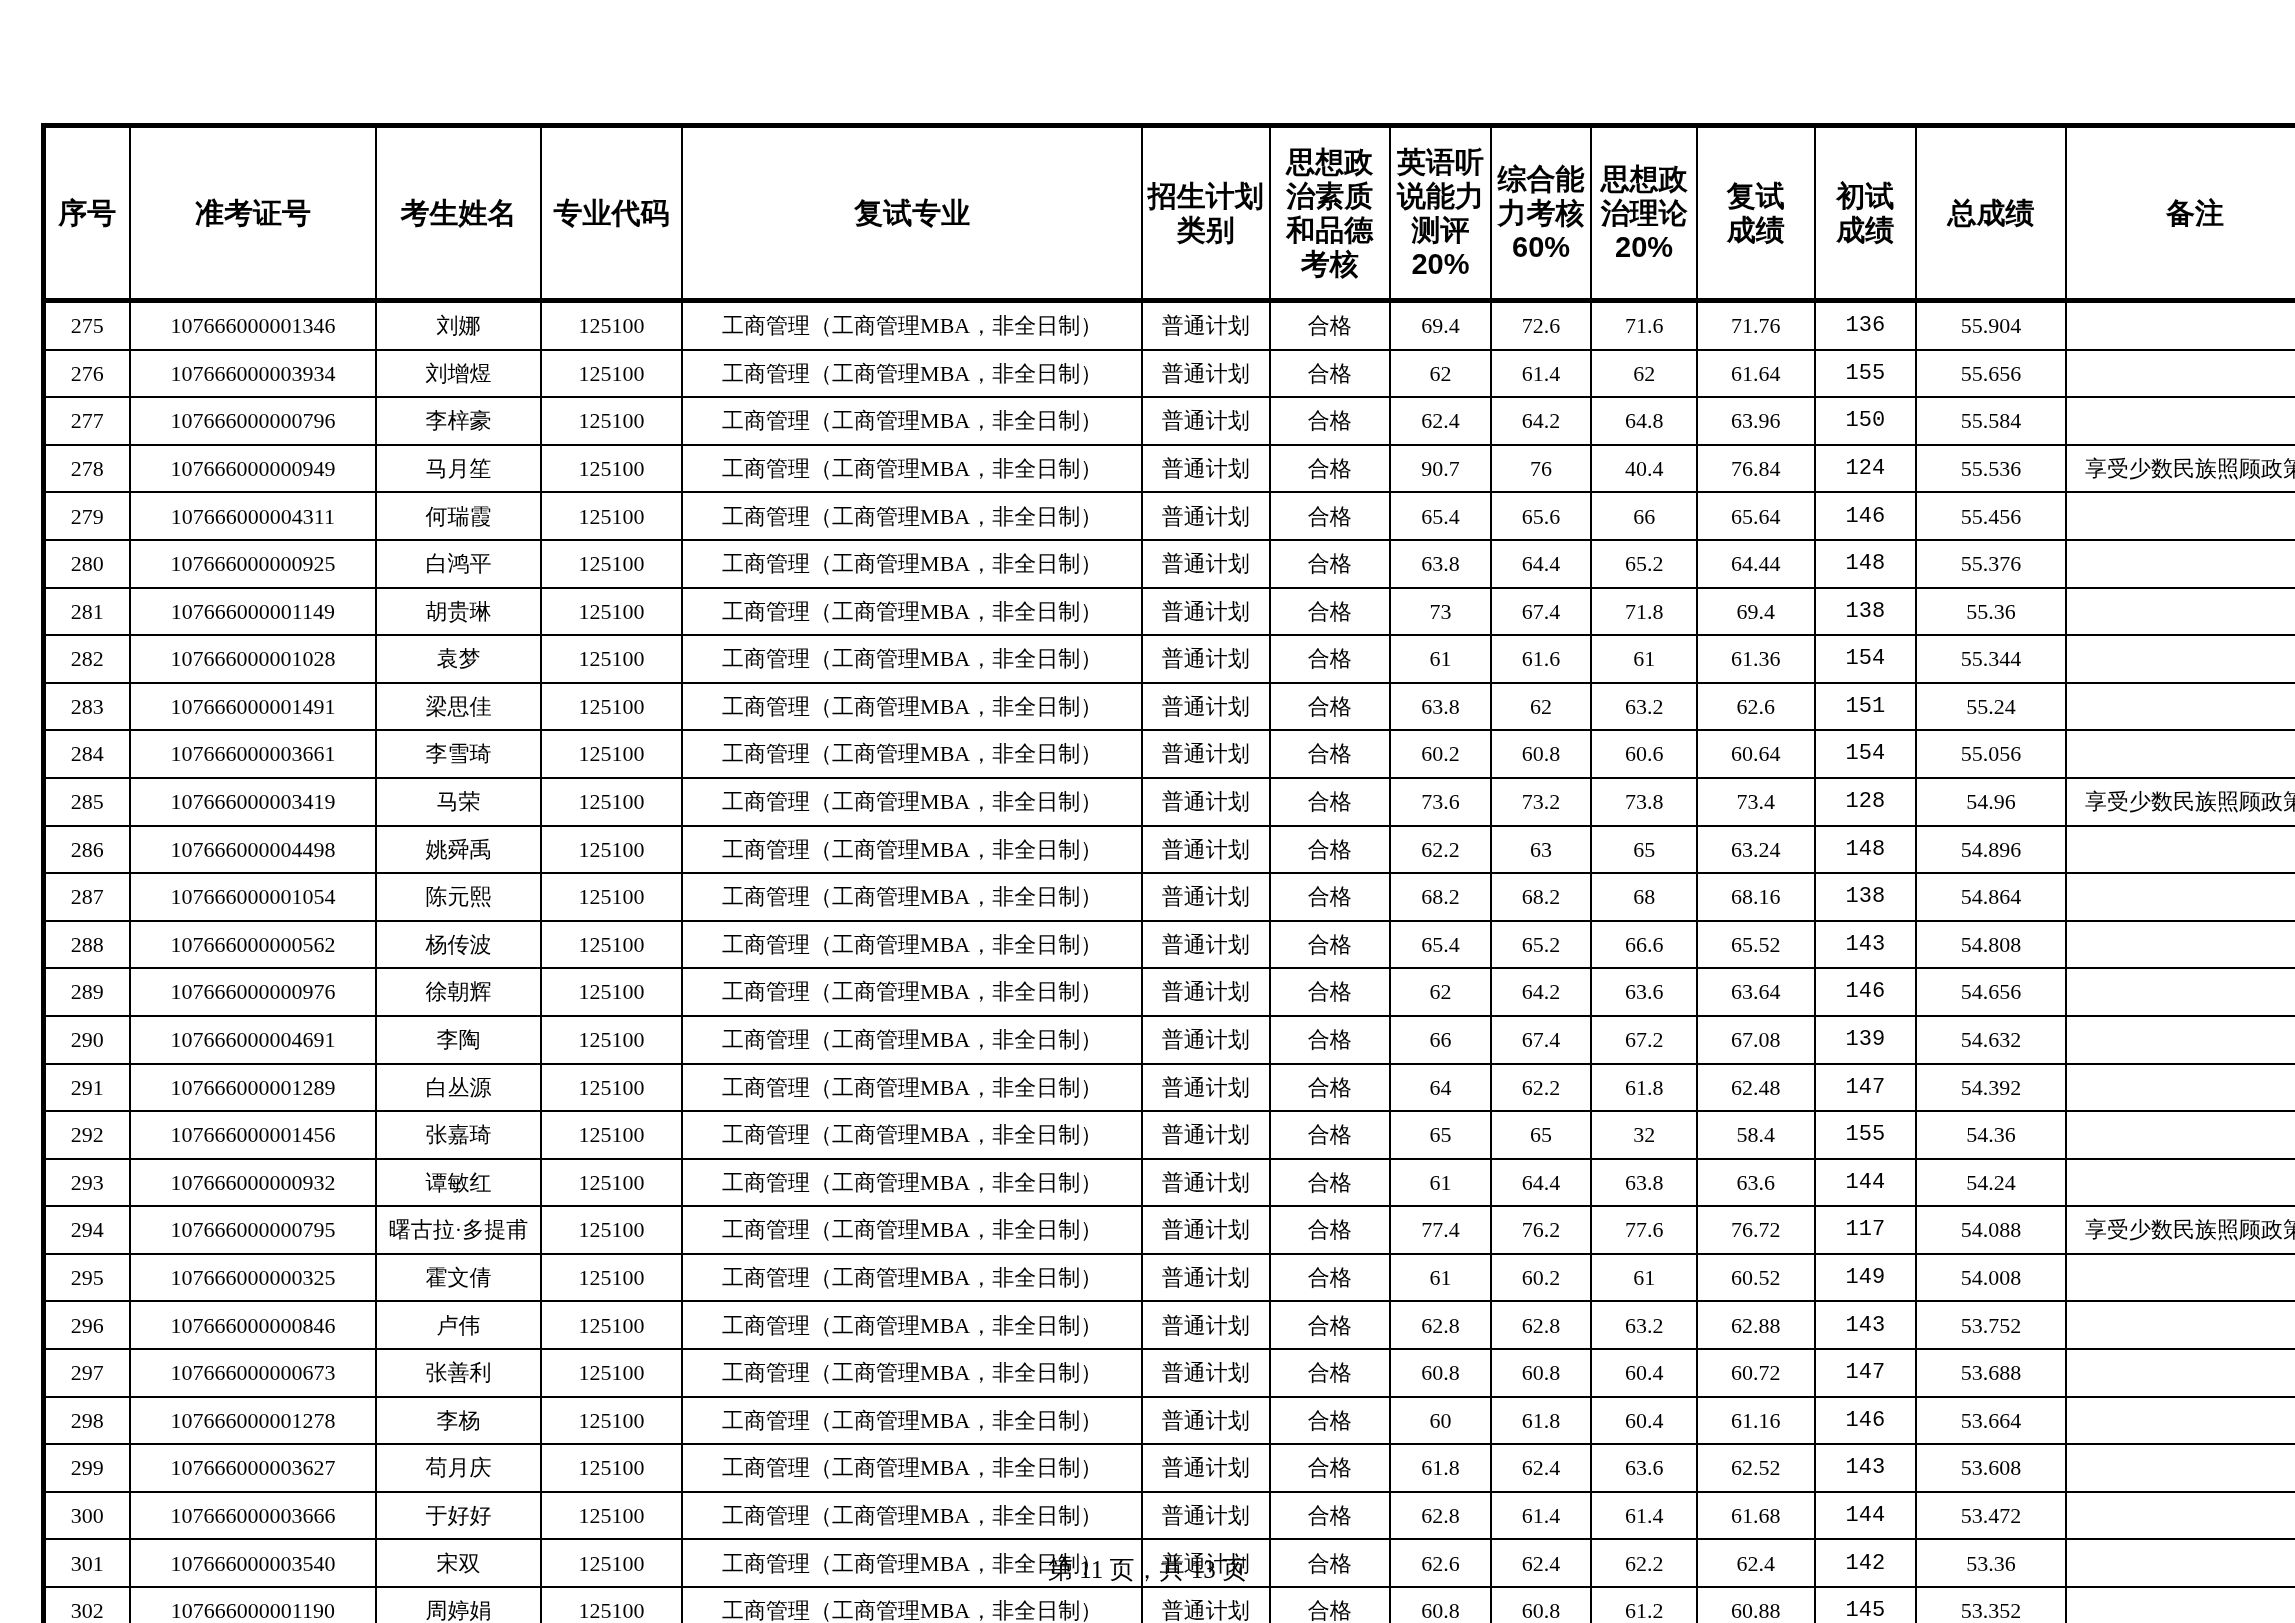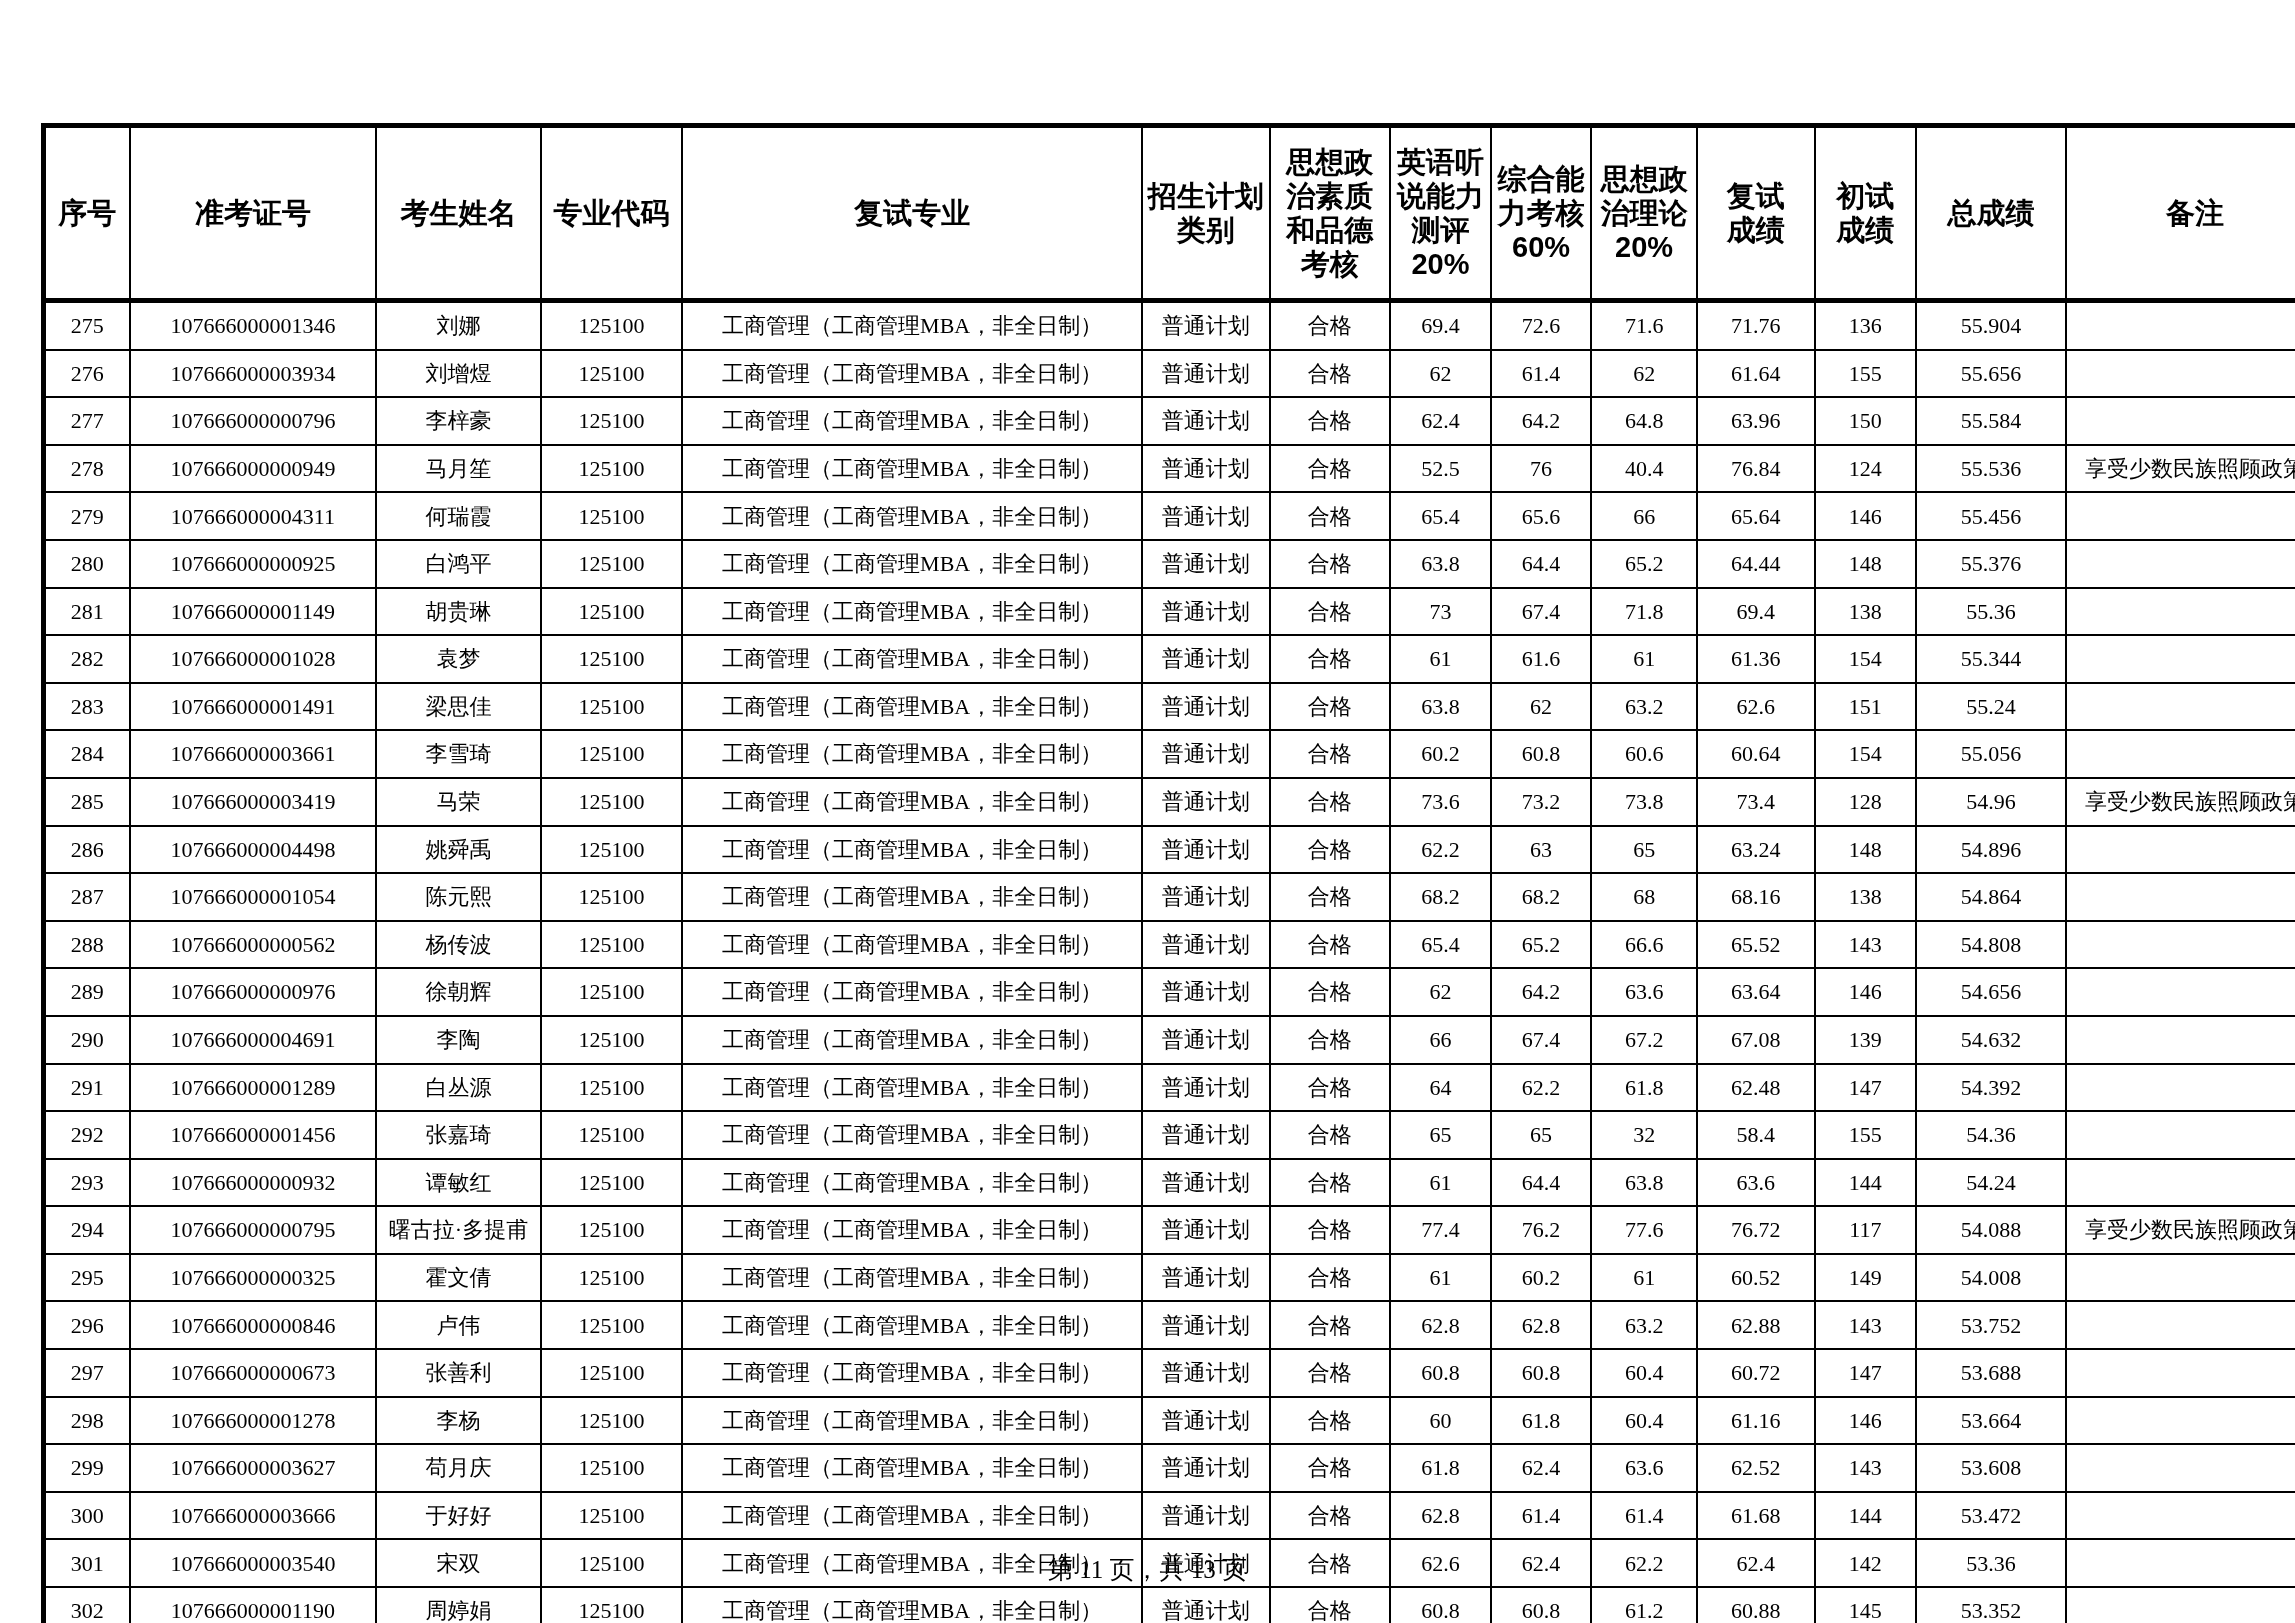--- a/index.html
+++ b/index.html
@@ -46,21 +46,21 @@
   .col-exam_id{width:242px;margin-left:28px;}
   .col-name{width:160px;margin-left:29px;}
   .col-major_code{width:137px;}
   .col-retest_major{width:455px;}
   .col-plan_type{width:123px;}
   .col-moral_check{width:116px;}
   .col-english_20{width:96px;}
   .col-comprehensive_60{width:96px;}
   .col-politics_20{width:101px;}
   .col-retest_score{width:113px;}
-  .col-initial_score{width:97px;}
+  .col-initial_score{width:97px;font-family:Liberation Mono, monospace;}
   .col-total_score{width:145px;}
   .col-remark{width:254px;}
   .page-footer{
     position:absolute;
     left:0;top:1553px;
     width:2295px;
     text-align:center;
     font-size:25px;
     font-family:"Liberation Serif","DejaVu Serif",serif;
   }
@@ -150,21 +150,21 @@
         <td class="col-remark"></td>
       </tr>
       <tr>
         <td class="col-seq">278</td>
         <td class="col-exam_id">107666000000949</td>
         <td class="col-name">马月笙</td>
         <td class="col-major_code">125100</td>
         <td class="col-retest_major">工商管理（工商管理MBA，非全日制）</td>
         <td class="col-plan_type">普通计划</td>
         <td class="col-moral_check">合格</td>
-        <td class="col-english_20">52.5</td>
+        <td class="col-english_20">90.7</td>
         <td class="col-comprehensive_60">76</td>
         <td class="col-politics_20">40.4</td>
         <td class="col-retest_score">76.84</td>
         <td class="col-initial_score">124</td>
         <td class="col-total_score">55.536</td>
         <td class="col-remark">享受少数民族照顾政策</td>
       </tr>
       <tr>
         <td class="col-seq">279</td>
         <td class="col-exam_id">107666000004311</td>

